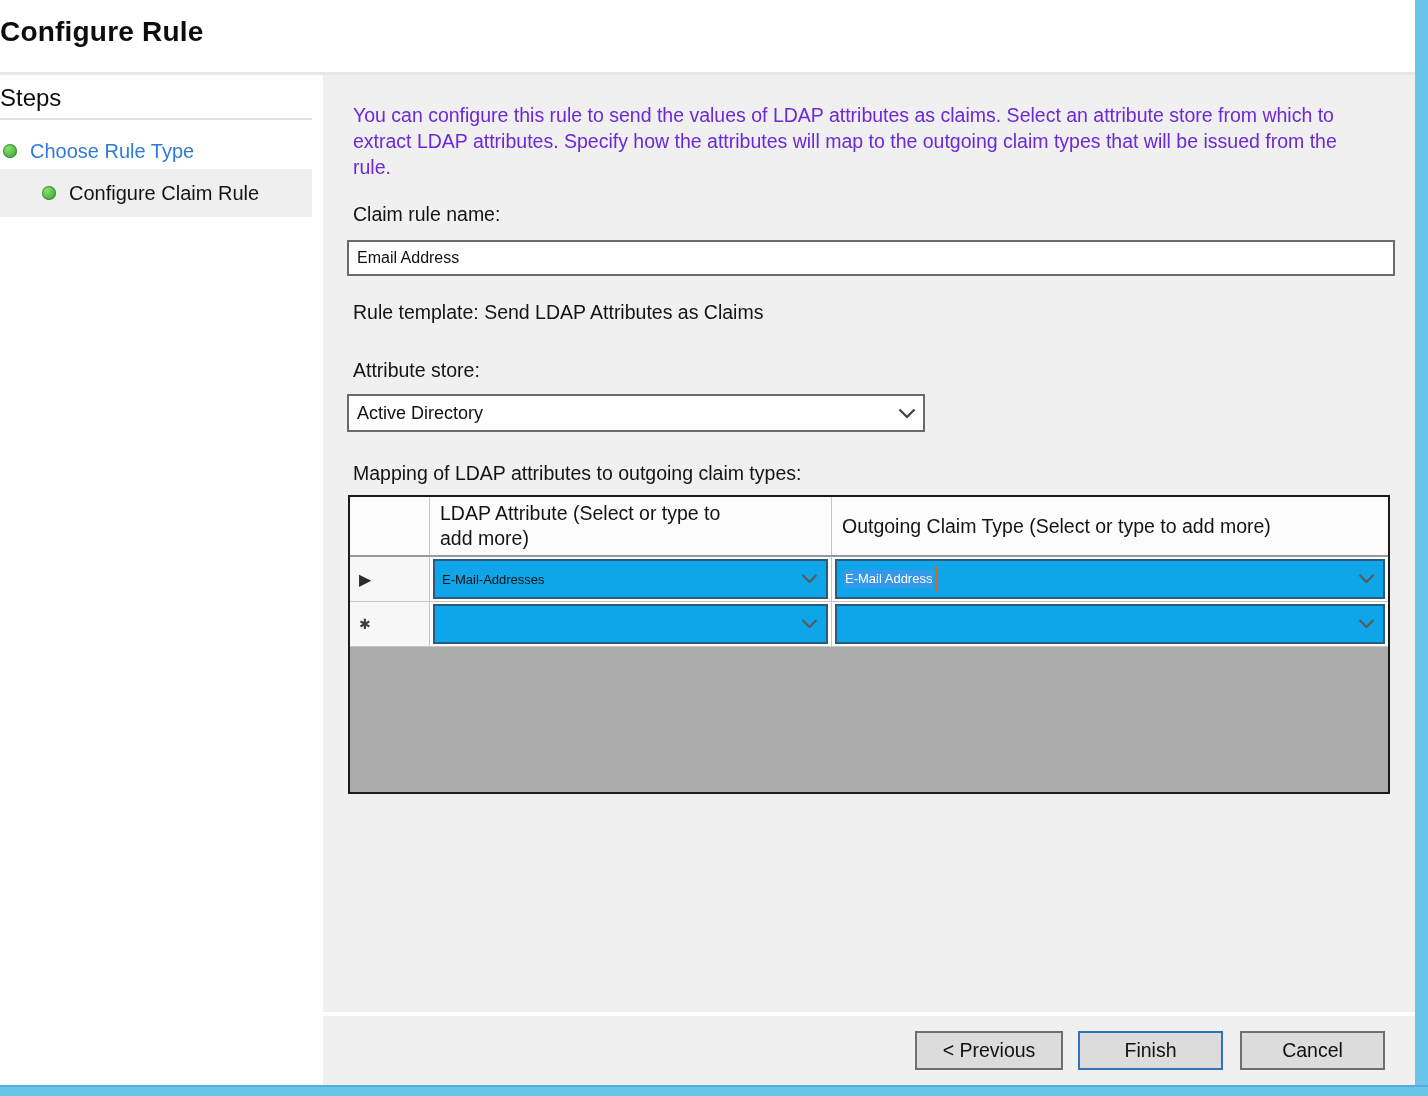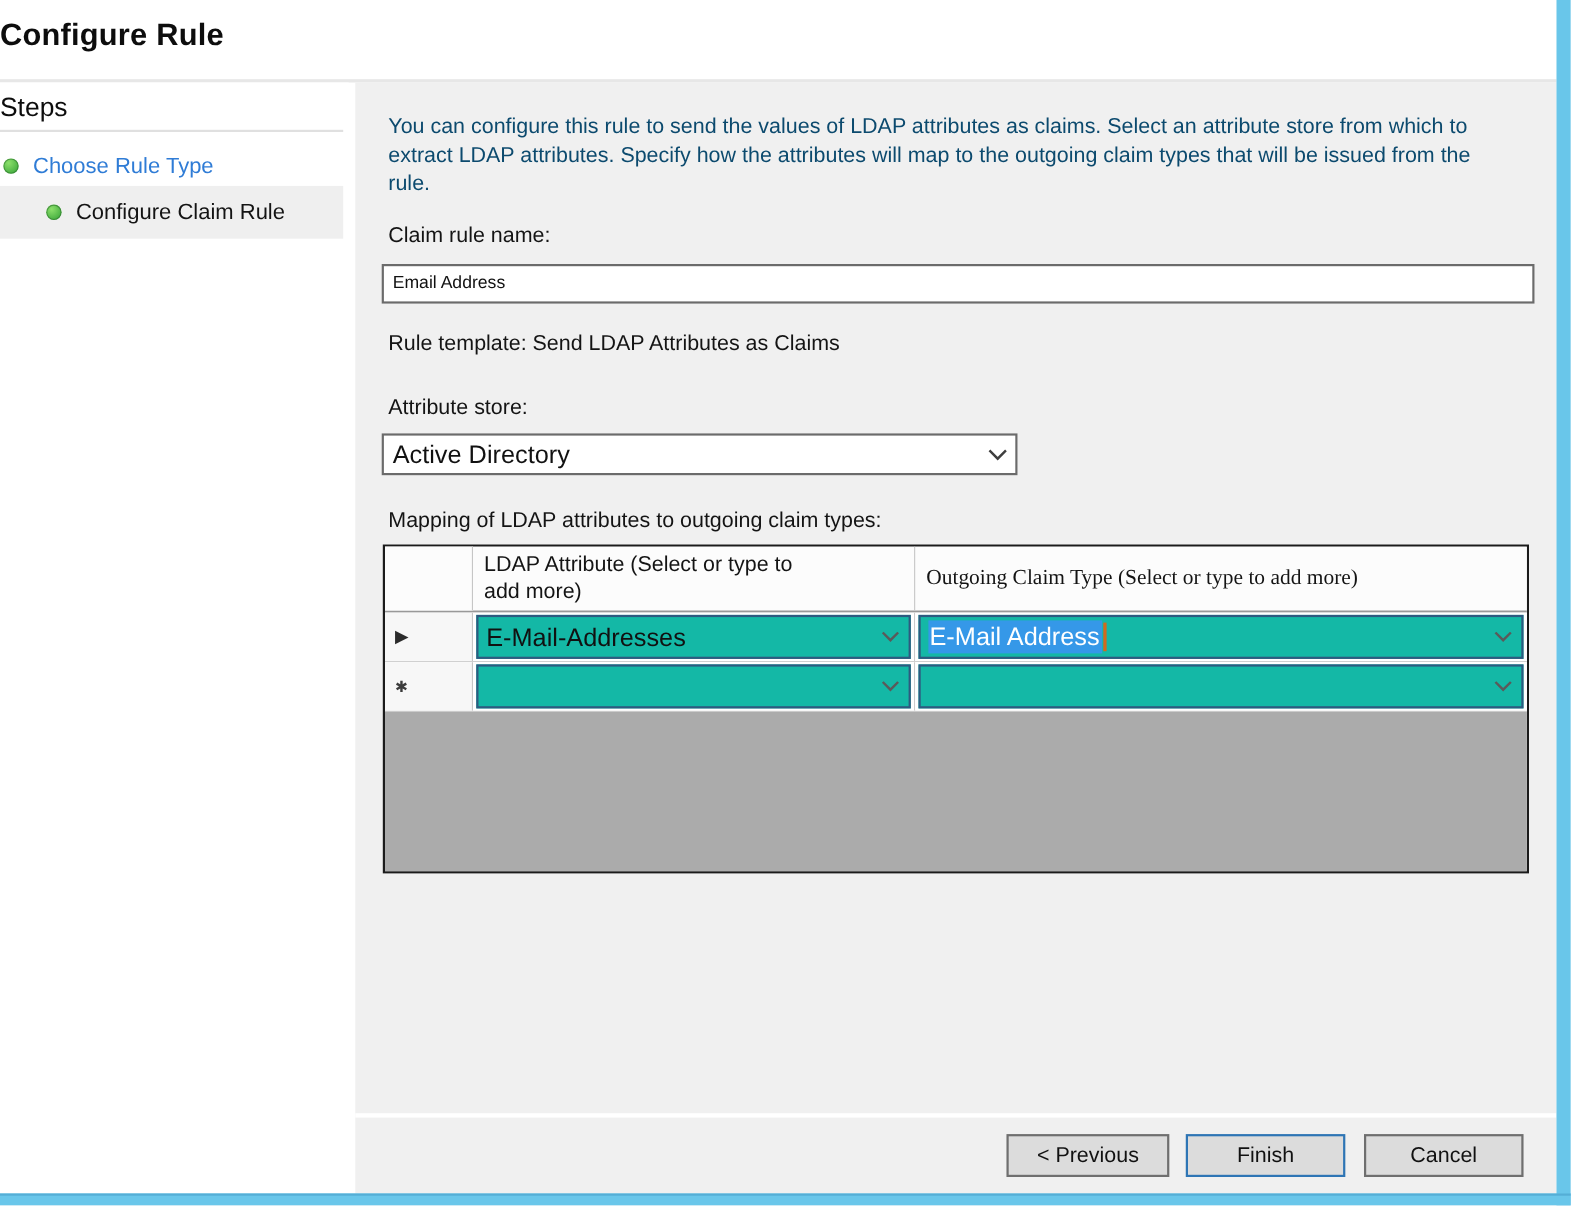--- a/index.html
+++ b/index.html
@@ -52,67 +52,67 @@
     box-shadow: 0 0 0 1px rgba(40,110,40,0.55) inset;
   }
 
   
   .panel {
     position: absolute; left: 323px; top: 75px; width: 1092px; height: 1010px;
     background: #f0f0f0;
   }
   .desc {
     position: absolute; left: 30px; top: 27px; width: 1020px;
-    font-size: 19.5px; line-height: 26px; color: #0c4a6e;
+    font-size: 19.5px; line-height: 26px; color: #6d28d9;
   }
   .field-label { position: absolute; left: 30px; font-size: 19.5px; color: #141414; white-space: nowrap; }
 
   .textbox {
     position: absolute; left: 24px; top: 165px; width: 1048px; height: 36px;
     border: 2px solid #6b6b6b; background: #ffffff;
     font-family: "Liberation Sans", sans-serif;
     font-size: 16px; color: #111; padding: 0 8px; outline: none;
   }
 
   .combo {
     position: absolute; background: #ffffff;
     display: flex; align-items: center;
-    font-size: 23px; color: #111;
+    font-size: 18px; color: #111;
     padding-left: 8px; padding-right: 30px;
   }
   .combo .chev { position: absolute; right: 7px; top: 50%; margin-top: -5px; line-height: 0; }
   .attr-store {
     left: 24px; top: 319px; width: 578px; height: 38px;
     border: 2px solid #6b6b6b;
   }
 
   
   .grid {
     position: absolute; left: 25px; top: 420px; width: 1042px; height: 299px;
     border: 2px solid #1b1b1b; background: #ffffff;
     display: flex; flex-direction: column;
   }
   .g-header { display: flex; height: 60px; background: #fcfcfc; border-bottom: 2px solid #999999; flex: 0 0 auto; }
   .g-hcell { font-size: 19.5px; color: #141414; display: flex; align-items: center; }
   .g-rowhdr { width: 80px; flex: 0 0 auto; border-right: 1px solid #c6c6c6; background: #f7f7f7; display: flex; align-items: center; }
   .g-header .g-rowhdr { background: #fcfcfc; }
   .g-c1 { width: 402px; flex: 0 0 auto; border-right: 1px solid #c6c6c6; padding-left: 10px; }
-  .g-c2 { flex: 1 1 auto; padding-left: 10px; font-family: Liberation Serif, serif; }
+  .g-c2 { flex: 1 1 auto; padding-left: 10px; }
   .g-c1 .wrap { max-width: 310px; line-height: 25px; }
   .g-row { display: flex; height: 45px; flex: 0 0 auto; border-bottom: 1px solid #c6c6c6; background: #ffffff; }
   .row-marker { padding-left: 9px; font-size: 16px; color: #2b2b2b; }
   .row-marker.new { font-size: 14px; color: #3c3c3c; }
   .g-cell { position: relative; padding: 2px 3px; background: #ffffff; }
   .g-cell.c1 { width: 402px; flex: 0 0 auto; border-right: 1px solid #c6c6c6; }
   .g-cell.c2 { flex: 1 1 auto; }
   .grid-combo {
     position: relative; width: 100%; height: 100%;
-    border: 2px solid #2e5a80; background: #14b8a6;
+    border: 2px solid #2e5a80; background: #0ea5e9;
     display: flex; align-items: center;
-    font-size: 23px; color: #111; padding-left: 7px; padding-right: 30px;
+    font-size: 13px; color: #111; padding-left: 7px; padding-right: 30px;
   }
   .grid-combo .chev { position: absolute; right: 8px; top: 50%; margin-top: -5px; line-height: 0; }
   .sel-text { background: #3598e8; color: #ffffff; padding: 1px 2px 2px 1px; }
   .caret { width: 3px; height: 26px; background: #d2691e; margin-left: 1px; }
   .g-filler { flex: 1 1 auto; background: #ababab; }
 
   
   .footer-divider { position: absolute; left: 0; top: 937px; width: 1092px; height: 4px; background: #ffffff; }
   .btn {
     position: absolute; top: 956px; height: 39px;

